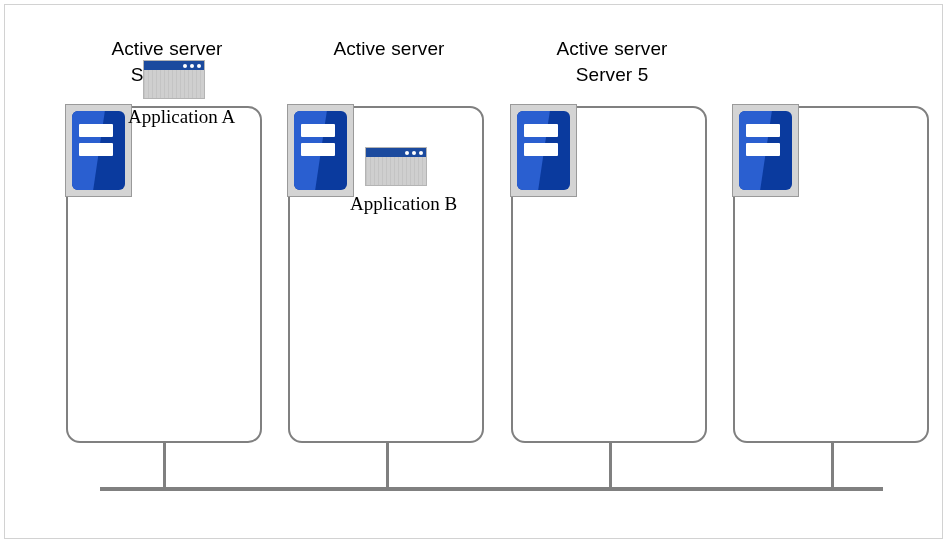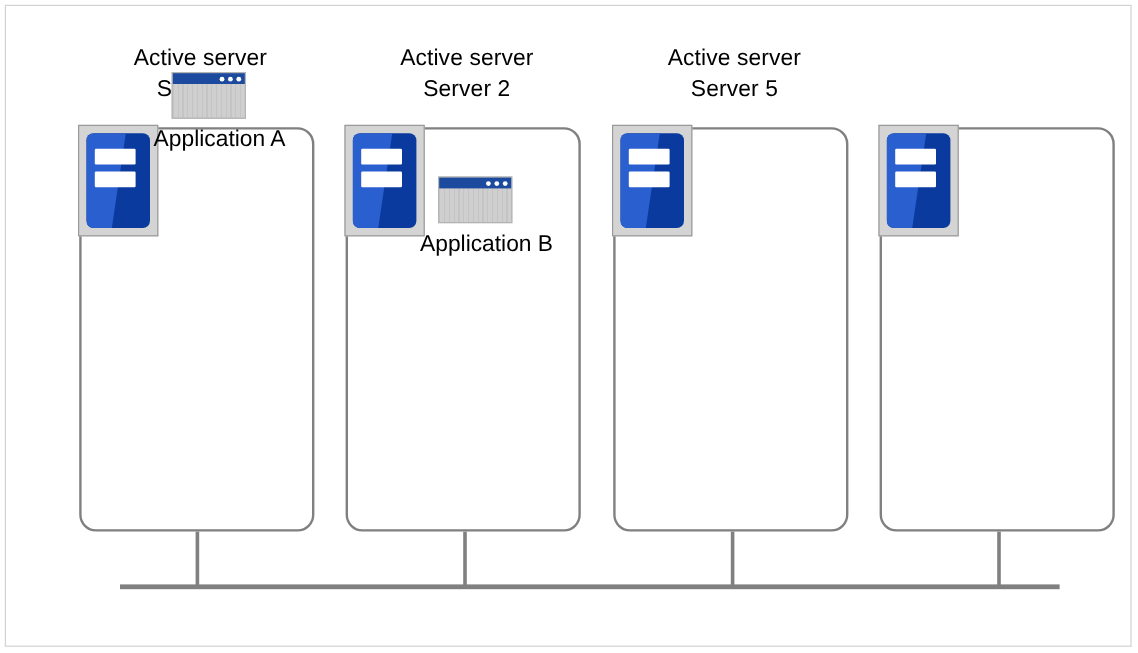--- a/index.html
+++ b/index.html
@@ -107,20 +107,21 @@
     border-radius: 1px;
   }
   .server-icon .bar.b1 { top: 17%; }
   .server-icon .bar.b2 { top: 40%; }
 
   
   .app {
     position: absolute;
     width: 92px;
     text-align: right;
+    font-family: Liberation Serif, serif;
   }
   .app-icon {
     position: relative;
     width: 62px;
     height: 39px;
     margin: 0 auto;
     background: #c8c8c8;
     border: 1px solid #b4b4b4;
     box-sizing: border-box;
     background-image: repeating-linear-gradient(
@@ -206,21 +207,20 @@
         </div>
       </div>
       <div class="app-label">Application  A</div>
     </div>
   </div>
 
   <div class="server-col" style="left:275px">
 
     <div class="server-caption">
       <span>Active server</span>
-      <span class="ln2">Server 2</span>
     </div>
 
     <div class="server-box"></div>
 
     <div class="server-icon">
       <div class="chassis">
         <span class="bar b1"></span>
         <span class="bar b2"></span>
       </div>
     </div>

